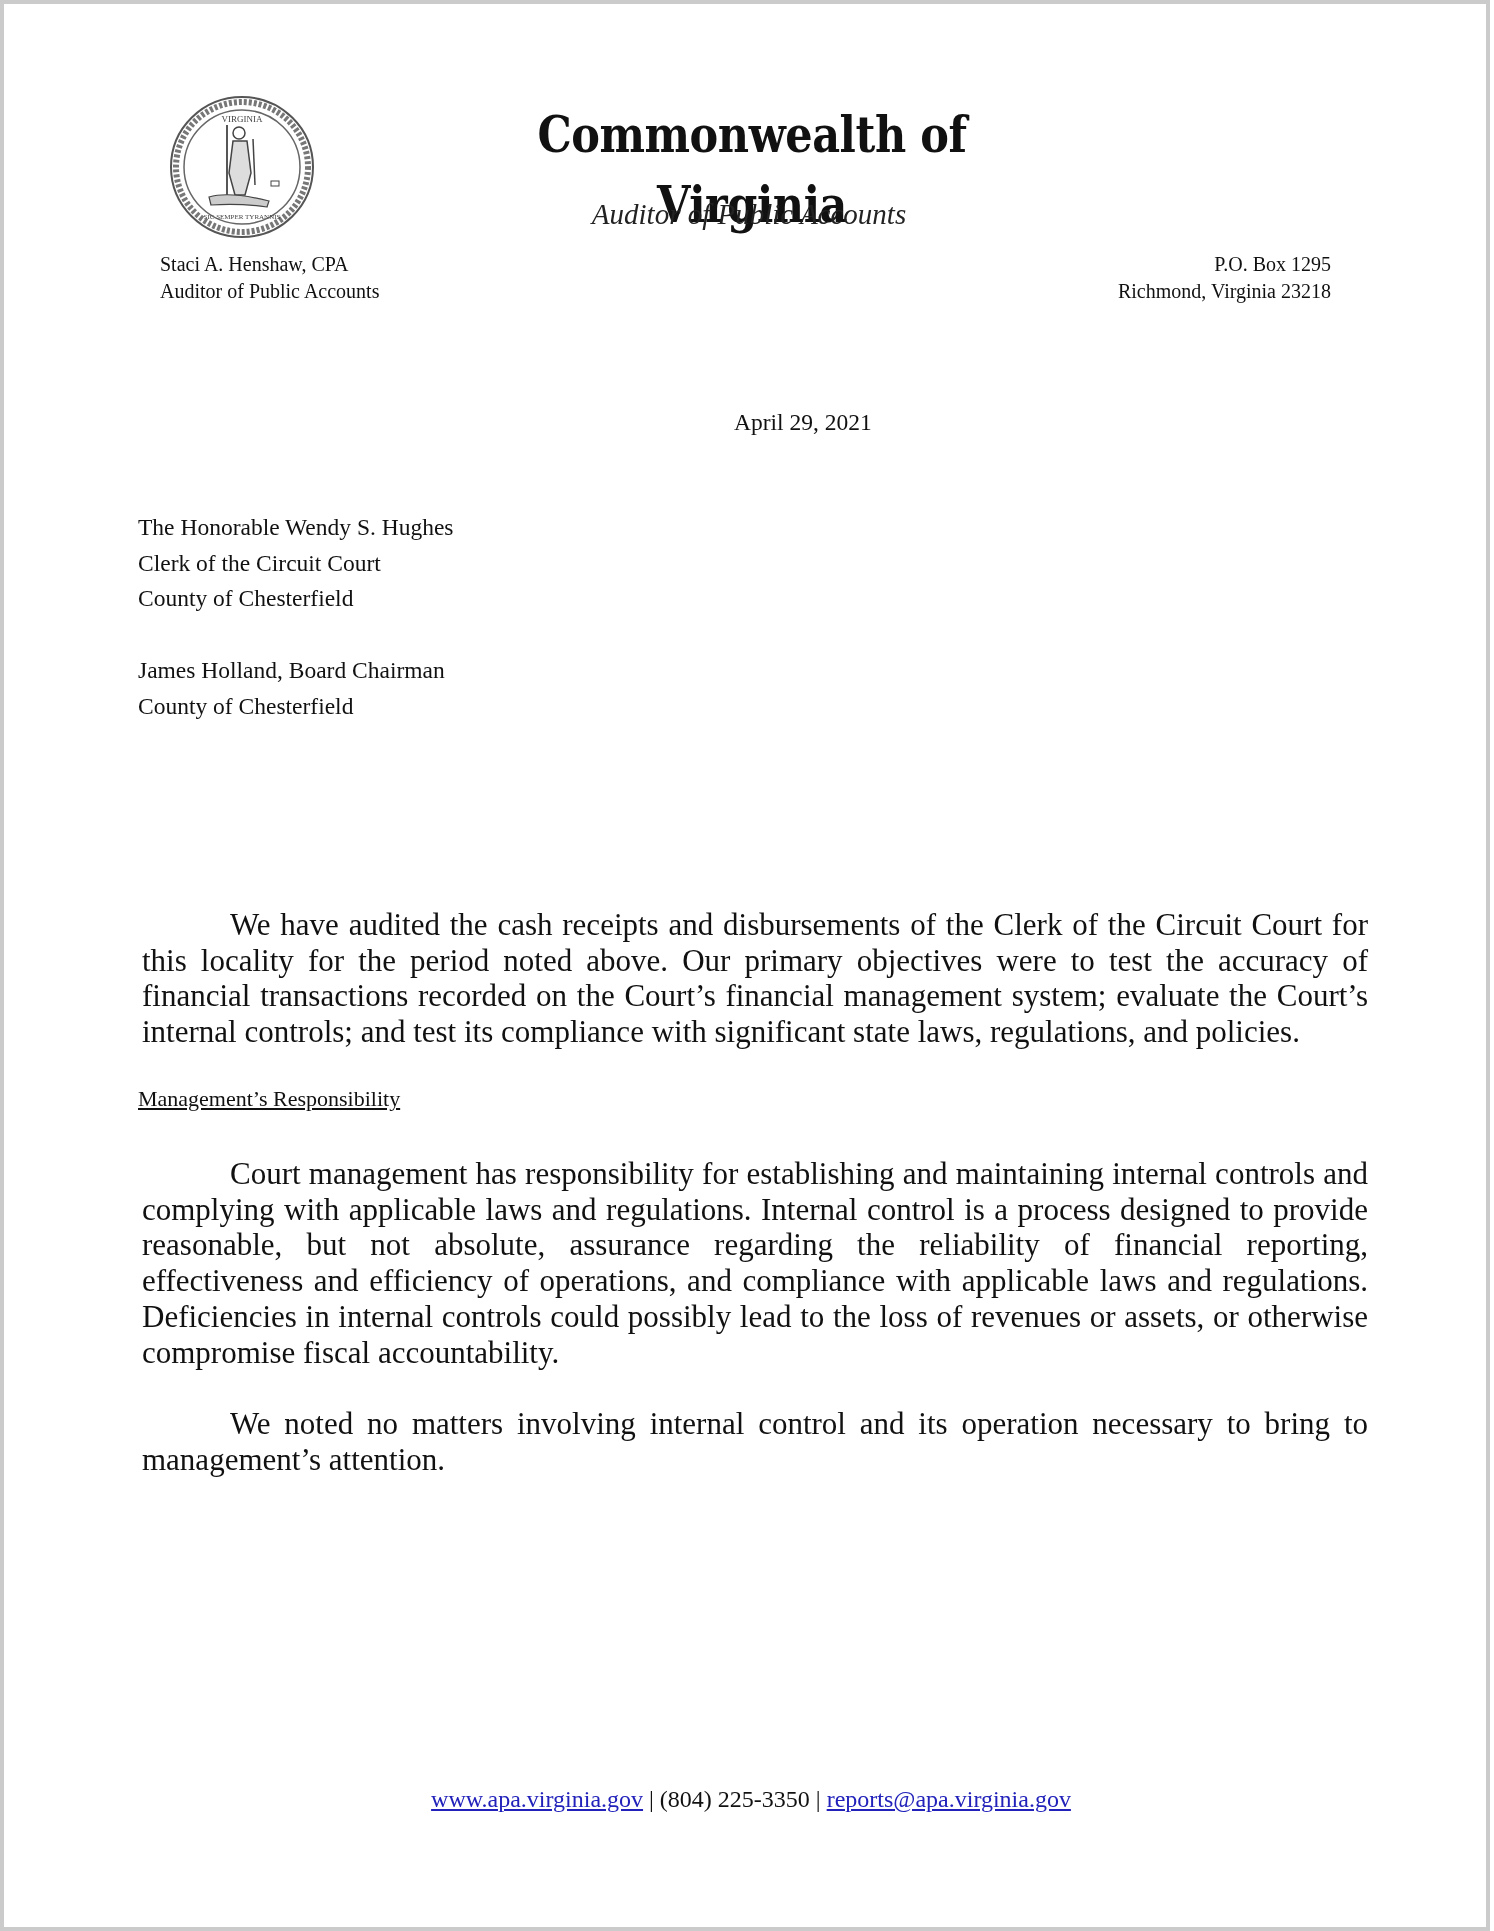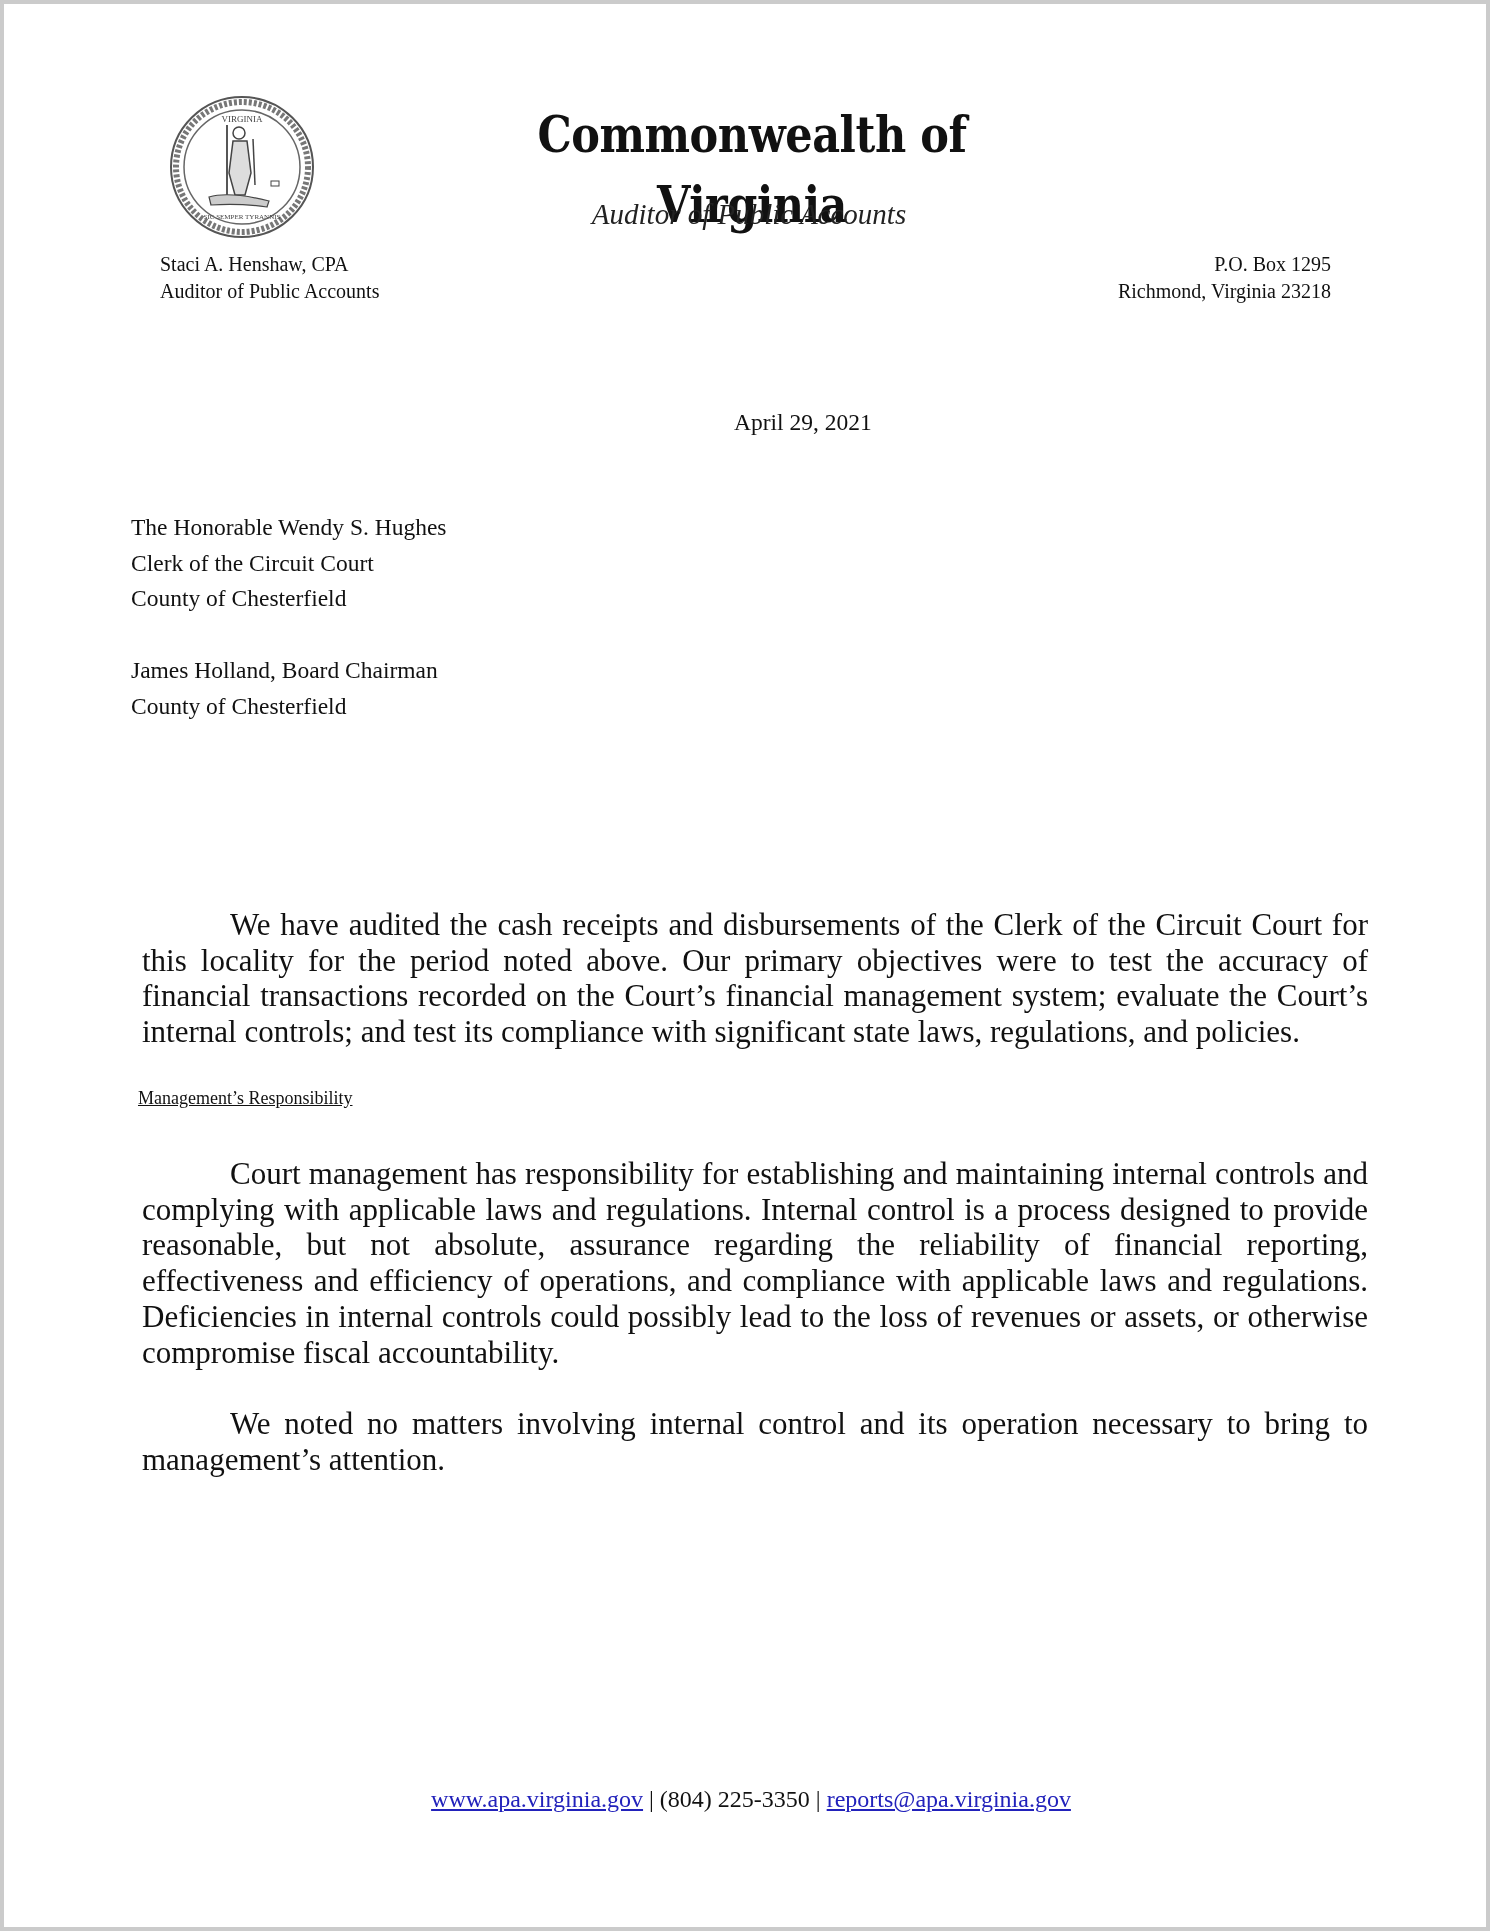--- a/index.html
+++ b/index.html
@@ -23,34 +23,34 @@
   .subtitle {
     position: absolute; left: 495px; top: 190px; width: 500px; text-align: center;
     font-family: "Liberation Serif", serif; font-style: italic; font-size: 29px;
     color: #222; line-height: 40px;
   }
   .header-left { position: absolute; left: 156px; top: 247px; font-size: 20px; line-height: 27px; }
   .header-right { position: absolute; right: 155px; top: 247px; font-size: 20px; line-height: 27px; text-align: right; }
 
   .date { position: absolute; left: 730px; top: 402px; font-size: 23.5px; line-height: 32px; }
 
-  .block { position: absolute; left: 127px; font-size: 23.5px; line-height: 35.7px; }
+  .block { position: absolute; left: 134px; font-size: 23.5px; line-height: 35.7px; }
   .addr1 { top: 506px; }
   .addr2 { top: 649px; }
   .audit { top: 756px; }
   .audit .lbl { display: inline-block; width: 176px; }
 
   .para {
     position: absolute; left: 134px; width: 1226px; font-size: 31px; line-height: 35.7px;
     text-align: justify; text-indent: 88px; margin: 4px;
   }
   .p1 { top: 899px; }
   .p2 { top: 1148px; }
   .p3 { top: 1398px; }
-  .heading { position: absolute; left: 134px; top: 1077px; font-size: 18px; line-height: 35.7px; text-decoration: underline; }
+  .heading { position: absolute; left: 134px; top: 1077px; font-size: 22px; line-height: 35.7px; text-decoration: underline; }
 
   .footer {
     position: absolute; left: 0; width: 1494px; top: 1778px; text-align: center;
     font-size: 24px; line-height: 34px; color: #111;
   }
   .footer a { color: #2222bb; text-decoration: underline; }
   .footer .sep { color: #111; }
 </style>
 </head>
 <body>

